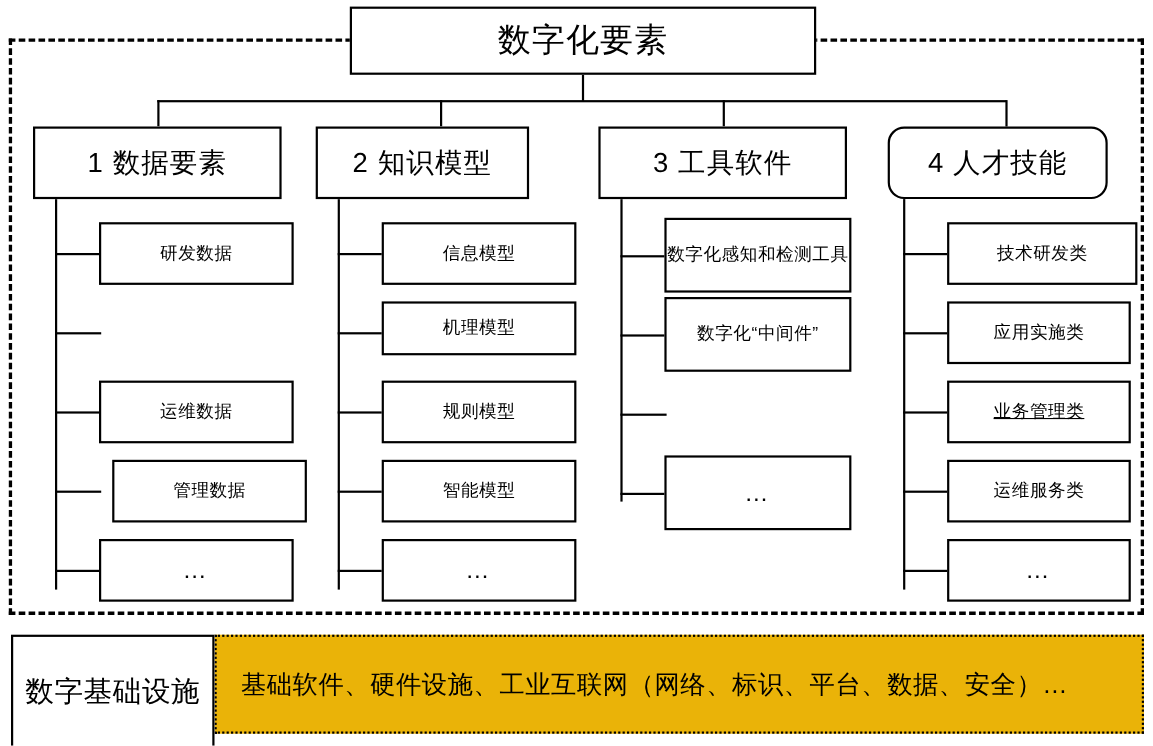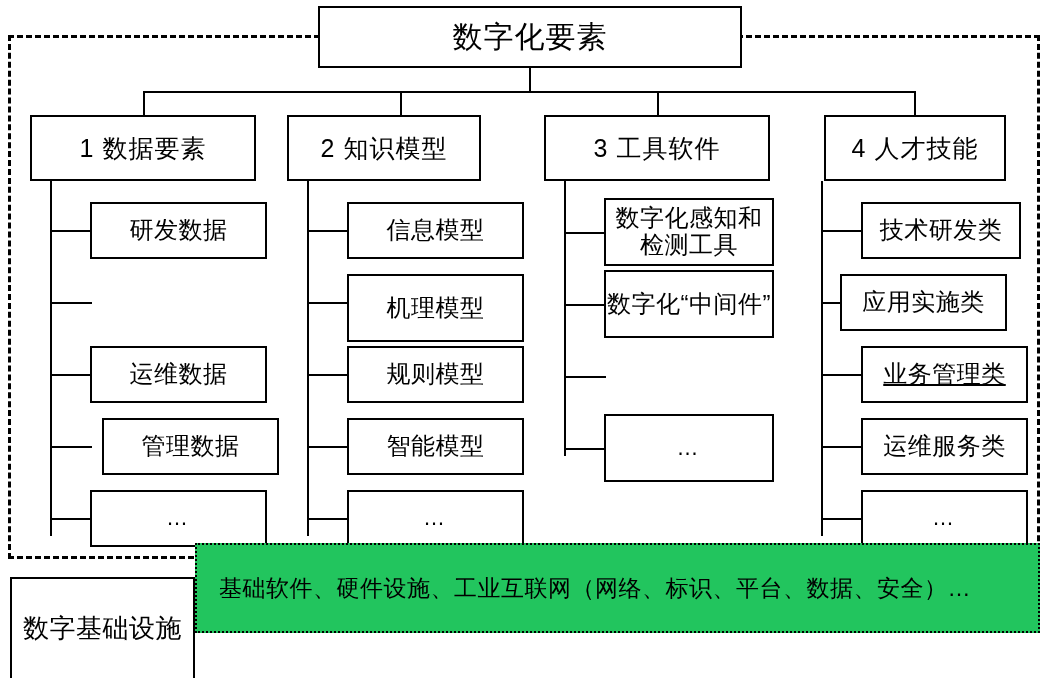--- a/index.html
+++ b/index.html
@@ -58,42 +58,42 @@
   
   .pillar{
     height:66px;
     font-size:25px;
     letter-spacing:1px;
     top:115px;
   }
   #pillar-0{left:30px;  width:226px;}
   #pillar-1{left:287px; width:194px;}
   #pillar-2{left:544px; width:226px;}
-  #pillar-3{left:824px; width:182px;}
+  #pillar-3{left:807px; width:200px;border-radius:15px;}
 
   
   .leaf{
-    font-size:24px;
+    font-size:16px;
     letter-spacing:0.5px;
   }
   .leaf.dots{font-size:22px;letter-spacing:3px;}
 
   
   #infra-label{
     left:10px; top:577px; width:185px; height:104px;
     font-size:26px;
     letter-spacing:0.5px;
     z-index:6;
   }
   #infra-desc{
     position:absolute;
-    left:195px; top:543px; width:845px; height:90px;
+    left:195px; top:577px; width:845px; height:90px;
     box-sizing:border-box;
     border:2px dotted #000000;
-    background:#22c55e;
+    background:#eab308;
     display:flex;
     align-items:center;
     justify-content:flex-start;
     padding-left:22px;
     font-size:23px;
     letter-spacing:0.5px;
     z-index:5;
   }
 </style>
 </head>
@@ -129,21 +129,21 @@
   <div class="hline" style="left:50px; top:518px; width:42px;"></div>
   <div class="box leaf dots" style="left:90px; top:490px; width:177px; height:57px;">…</div>
 
   <div class="box pillar" id="pillar-1">2 知识模型</div>
   <div class="vline" style="left:307px; top:181px; height:355px;"></div>
 
   <div class="hline" style="left:307px; top:230px; width:42px;"></div>
   <div class="box leaf" style="left:347px; top:202px; width:177px; height:57px;">信息模型</div>
 
   <div class="hline" style="left:307px; top:302px; width:42px;"></div>
-  <div class="box leaf" style="left:347px; top:274px; width:177px; height:68px;">机理模型</div>
+  <div class="box leaf" style="left:347px; top:274px; width:177px; height:49px;">机理模型</div>
 
   <div class="hline" style="left:307px; top:374px; width:42px;"></div>
   <div class="box leaf" style="left:347px; top:346px; width:177px; height:57px;">规则模型</div>
 
   <div class="hline" style="left:307px; top:446px; width:42px;"></div>
   <div class="box leaf" style="left:347px; top:418px; width:177px; height:57px;">智能模型</div>
 
   <div class="hline" style="left:307px; top:518px; width:42px;"></div>
   <div class="box leaf dots" style="left:347px; top:490px; width:177px; height:57px;">…</div>
 
@@ -158,24 +158,24 @@
 
   <div class="hline" style="left:564px; top:376px; width:42px;"></div>
 
   <div class="hline" style="left:564px; top:448px; width:42px;"></div>
   <div class="box leaf dots" style="left:604px; top:414px; width:170px; height:68px;">…</div>
 
   <div class="box pillar" id="pillar-3">4 人才技能</div>
   <div class="vline" style="left:821px; top:181px; height:355px;"></div>
 
   <div class="hline" style="left:821px; top:230px; width:42px;"></div>
-  <div class="box leaf" style="left:861px; top:202px; width:160px; height:57px;">技术研发类</div>
+  <div class="box leaf" style="left:861px; top:202px; width:173px; height:57px;">技术研发类</div>
 
   <div class="hline" style="left:821px; top:302px; width:42px;"></div>
-  <div class="box leaf" style="left:840px; top:274px; width:167px; height:57px;">应用实施类</div>
+  <div class="box leaf" style="left:861px; top:274px; width:167px; height:57px;">应用实施类</div>
 
   <div class="hline" style="left:821px; top:374px; width:42px;"></div>
   <div class="box leaf" style="left:861px; top:346px; width:167px; height:57px;text-decoration:underline;">业务管理类</div>
 
   <div class="hline" style="left:821px; top:446px; width:42px;"></div>
   <div class="box leaf" style="left:861px; top:418px; width:167px; height:57px;">运维服务类</div>
 
   <div class="hline" style="left:821px; top:518px; width:42px;"></div>
   <div class="box leaf dots" style="left:861px; top:490px; width:167px; height:57px;">…</div>
 

